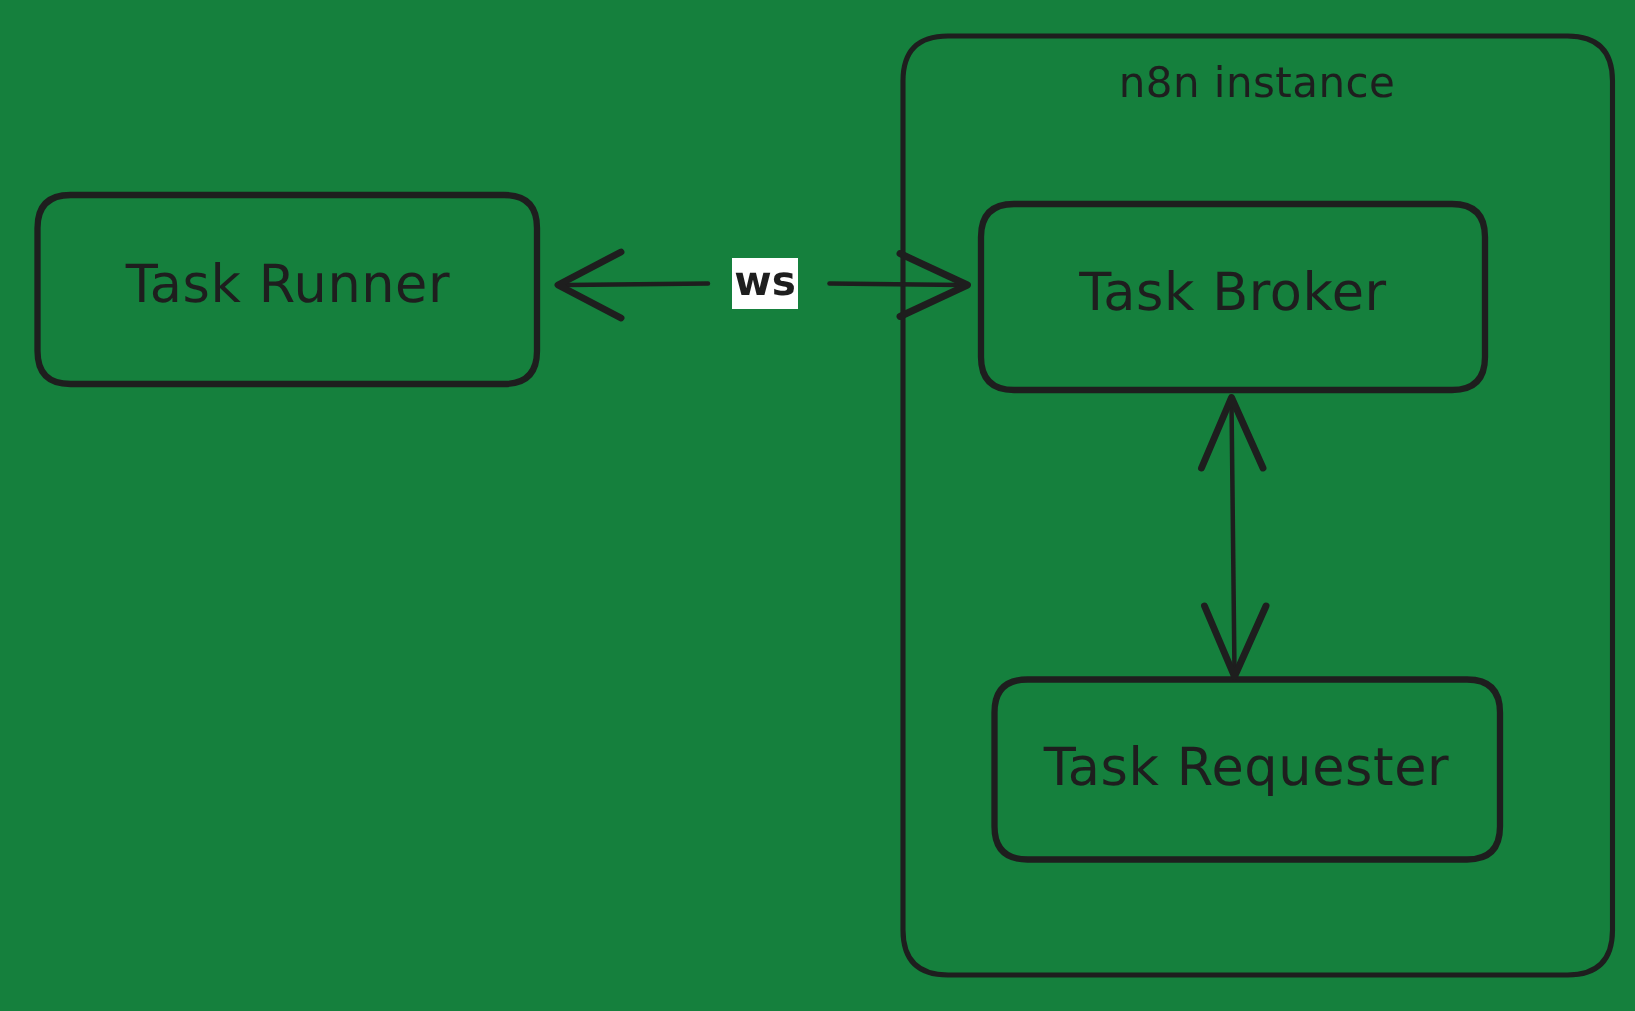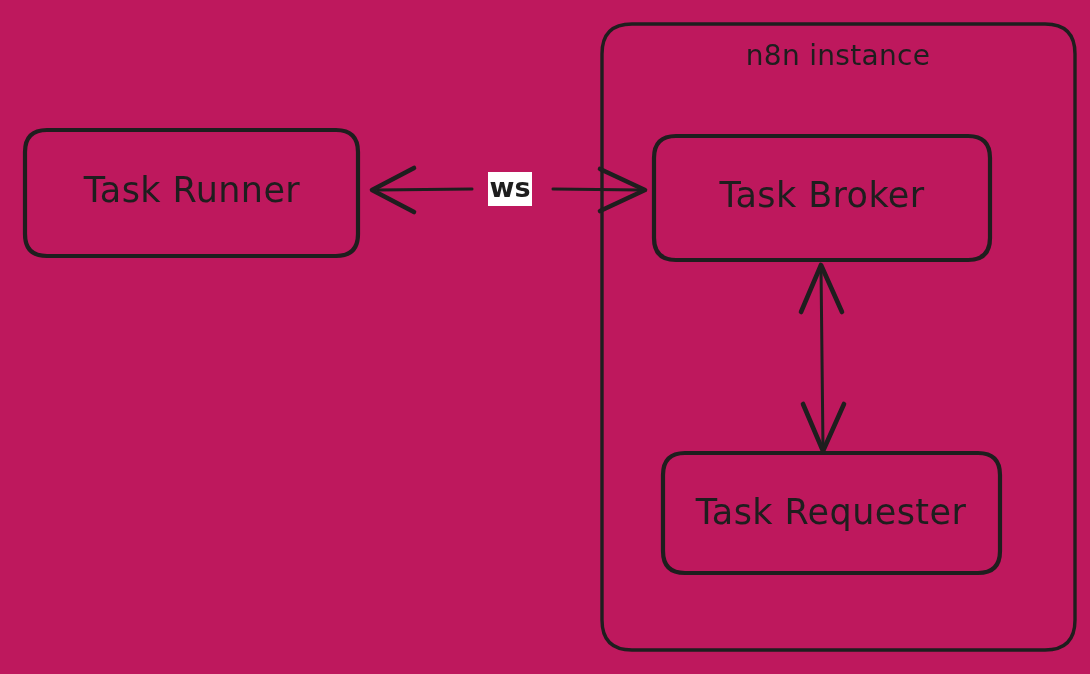--- a/index.html
+++ b/index.html
@@ -10,21 +10,21 @@
   body {
     width: 1090px;
     height: 674px;
     overflow: hidden;
     font-family: "DejaVu Sans", sans-serif;
   }
   #diagram-root {
     position: relative;
     width: 1090px;
     height: 674px;
-    background: #be185d;
+    background: #15803d;
   }
   #diagram-svg {
     position: absolute;
     top: 0;
     left: 0;
     width: 1090px;
     height: 674px;
     display: block;
   }
   .shape-stroke {

